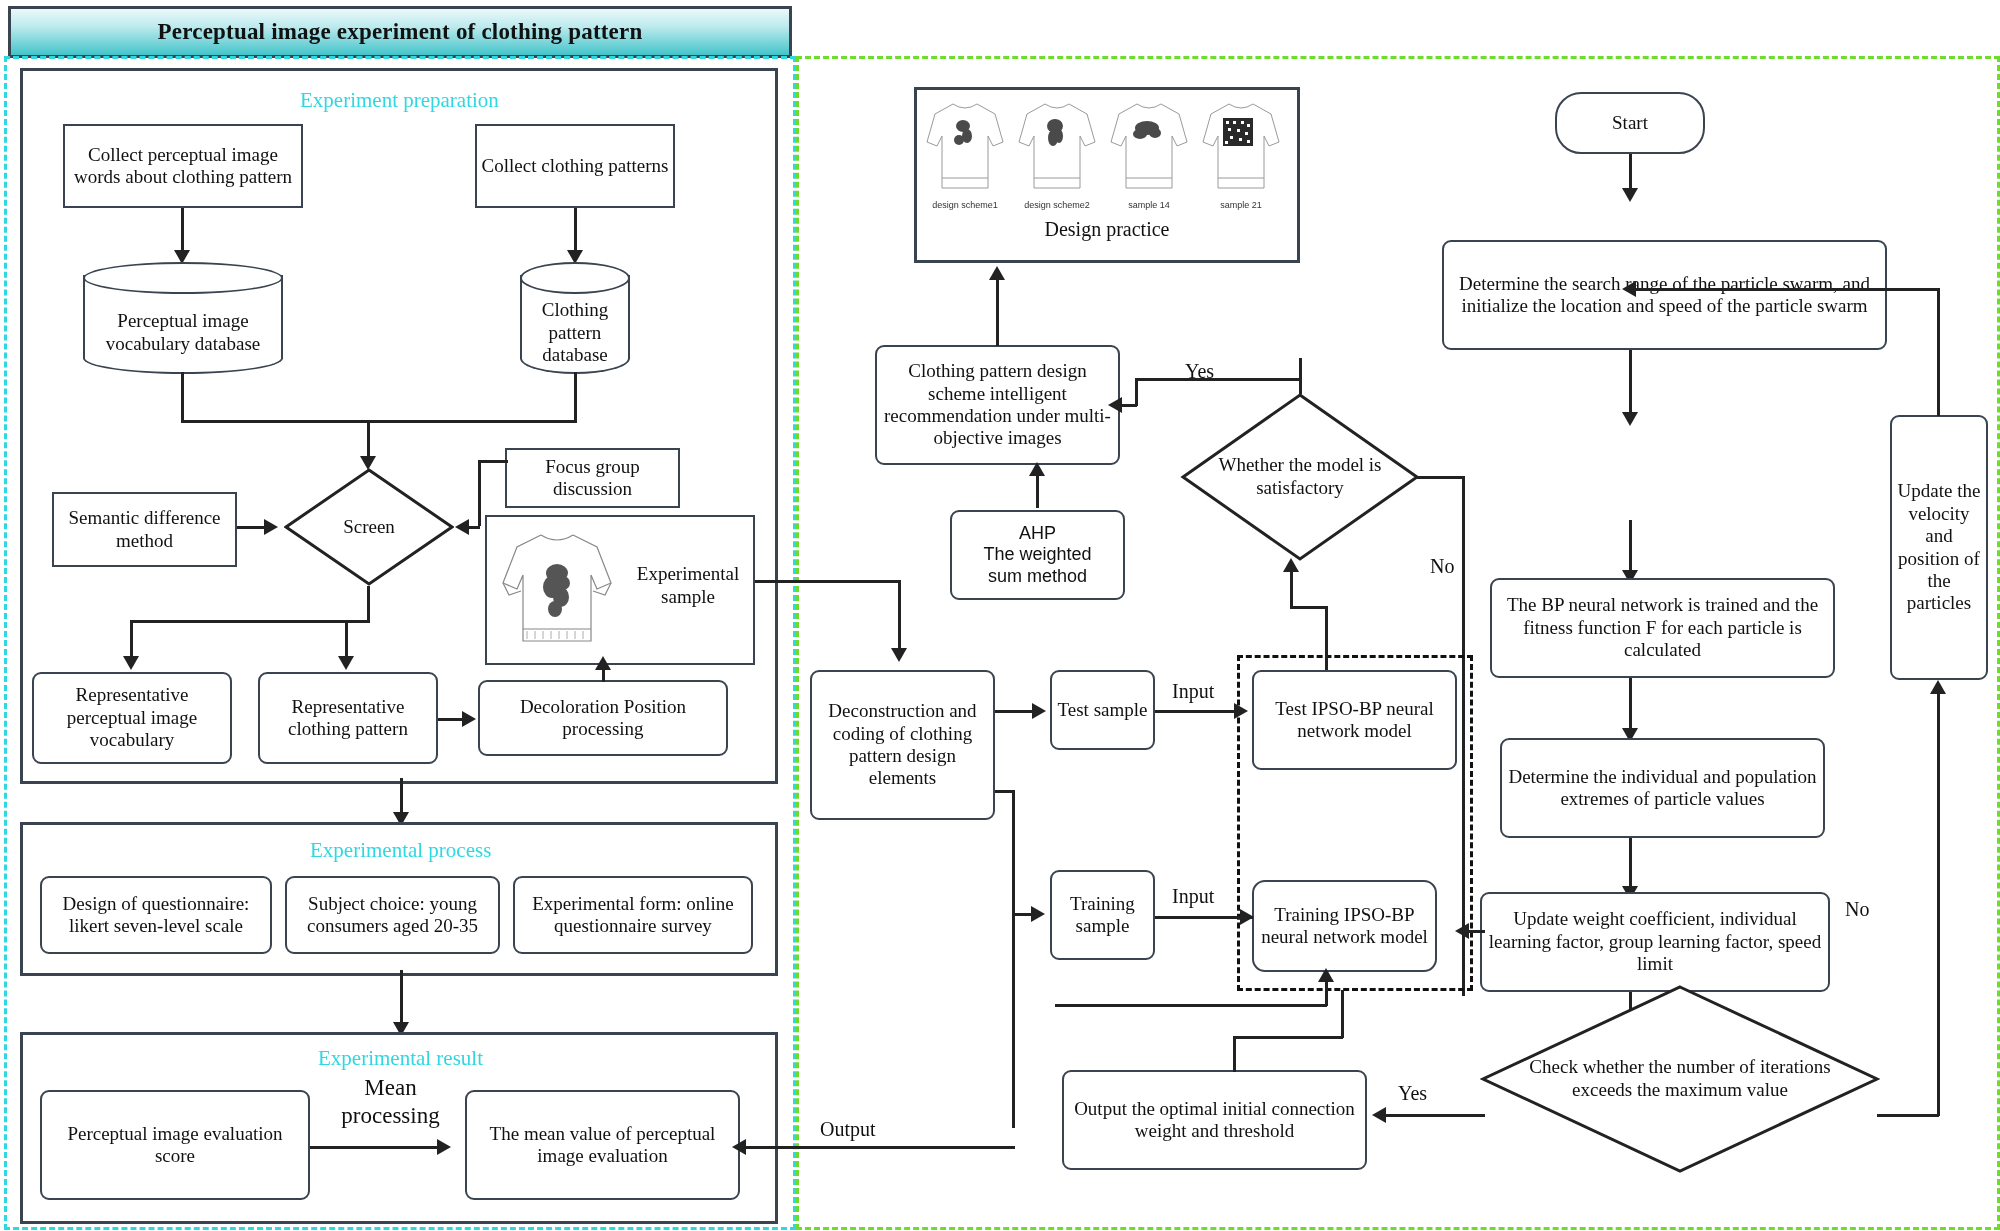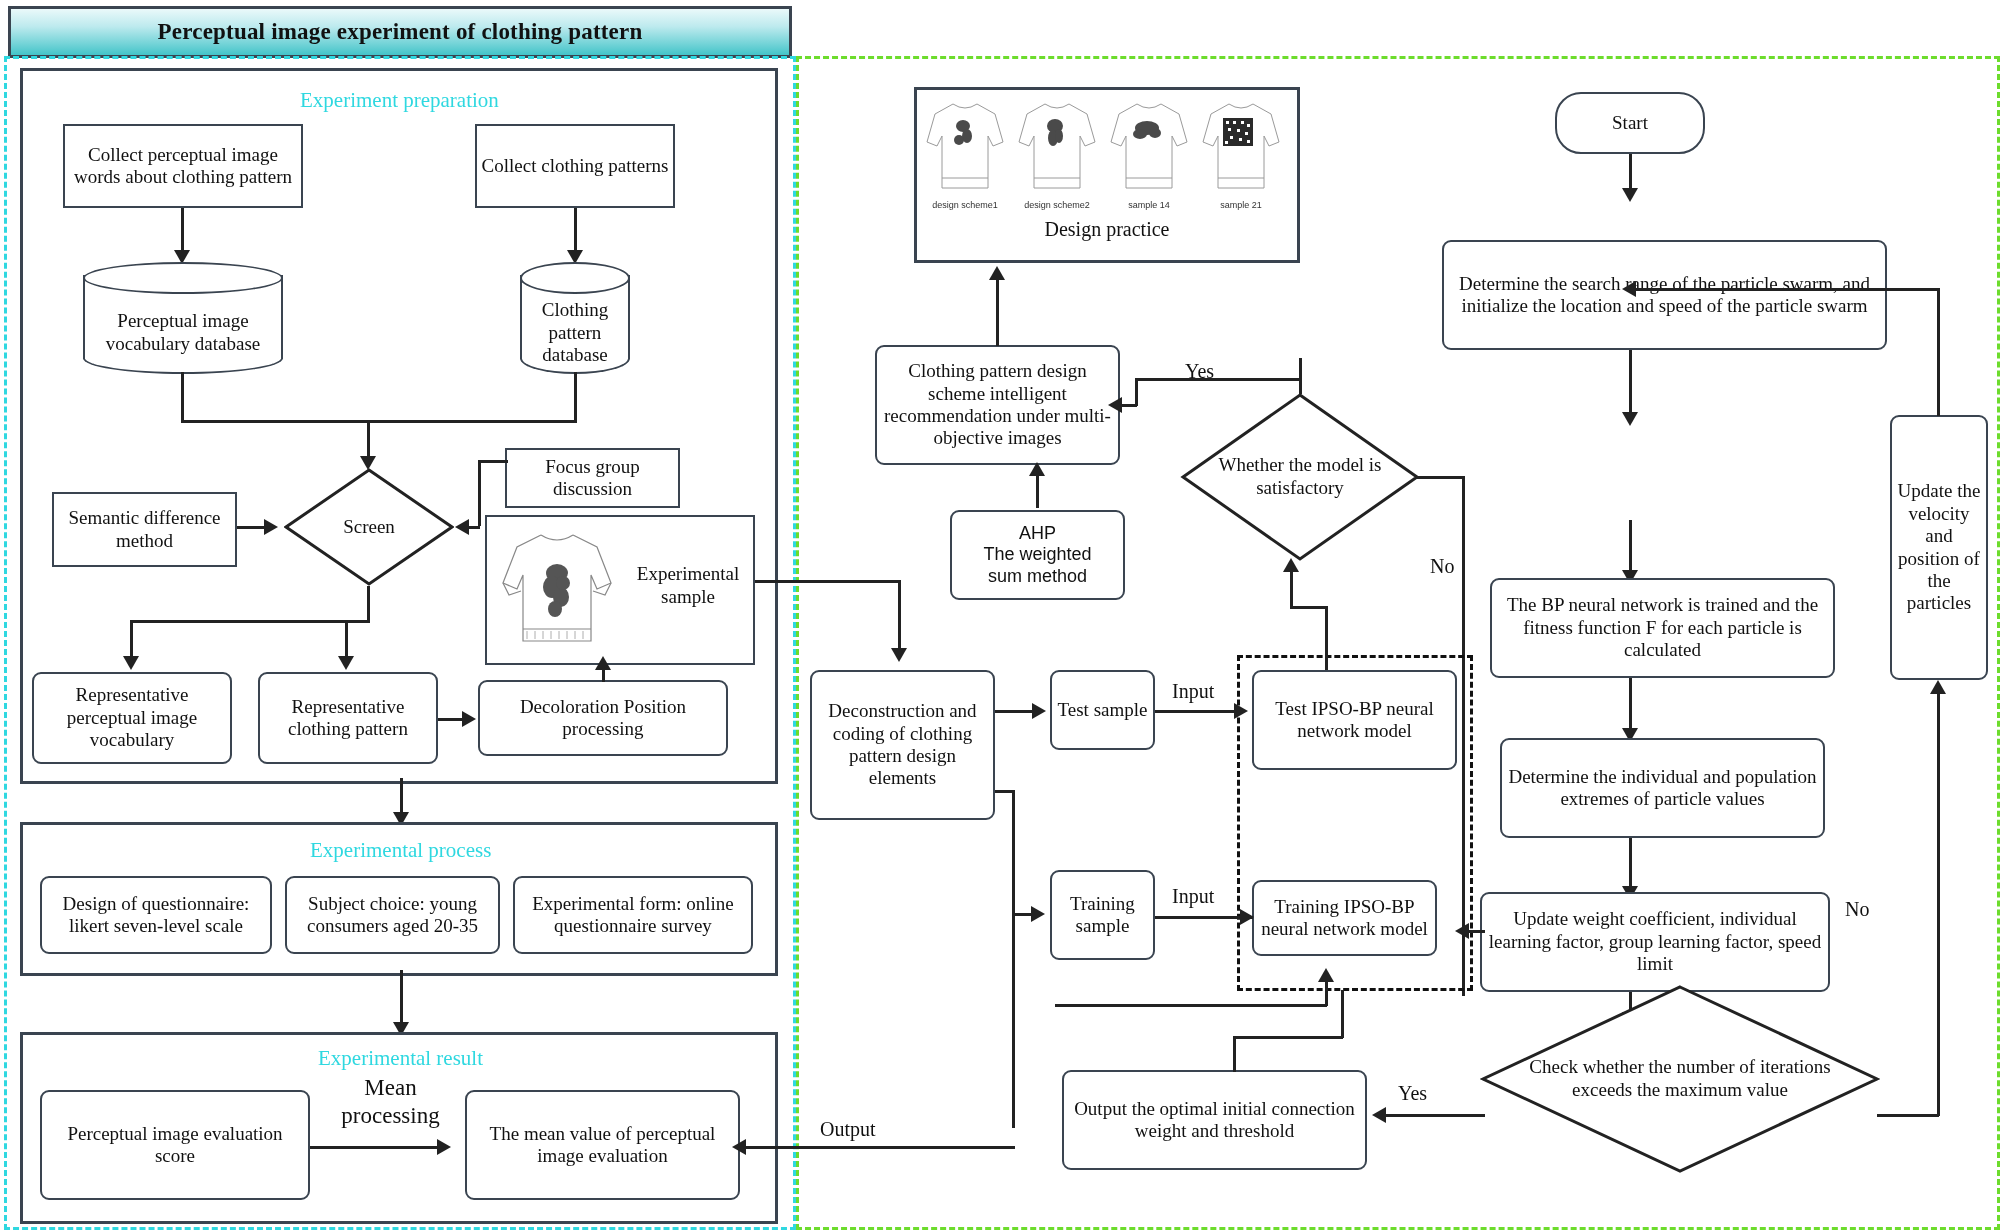--- a/index.html
+++ b/index.html
@@ -331,21 +331,21 @@
   <div class="ln lnv" style="left:1012px;top:790px;height:125px;"></div>
   <div class="ln lnh" style="left:995px;top:790px;width:20px;"></div>
   <div class="ln lnh" style="left:1012px;top:913px;width:22px;"></div>
   <div class="arw right" style="left:1031px;top:906px;"></div>
 
   <div id="dashed-model-frame" style="left:1237px;top:655px;width:230px;height:330px;"></div>
 
   <div class="node rnd" style="left:1252px;top:670px;width:205px;height:100px;">
     <span>Test IPSO-BP neural network model</span>
   </div>
-  <div class="node rnd" style="left:1252px;top:880px;width:185px;height:76px;">
+  <div class="node rnd" style="left:1252px;top:880px;width:185px;height:92px;border-radius:13px;">
     <span>Training IPSO-BP neural network model</span>
   </div>
 
   <div class="elabel" style="left:1172px;top:680px;">Input</div>
   <div class="ln lnh" style="left:1155px;top:710px;width:82px;"></div>
   <div class="arw right" style="left:1234px;top:703px;"></div>
 
   <div class="elabel" style="left:1172px;top:885px;">Input</div>
   <div class="ln lnh" style="left:1155px;top:916px;width:98px;"></div>
   <div class="arw right" style="left:1240px;top:909px;"></div>

